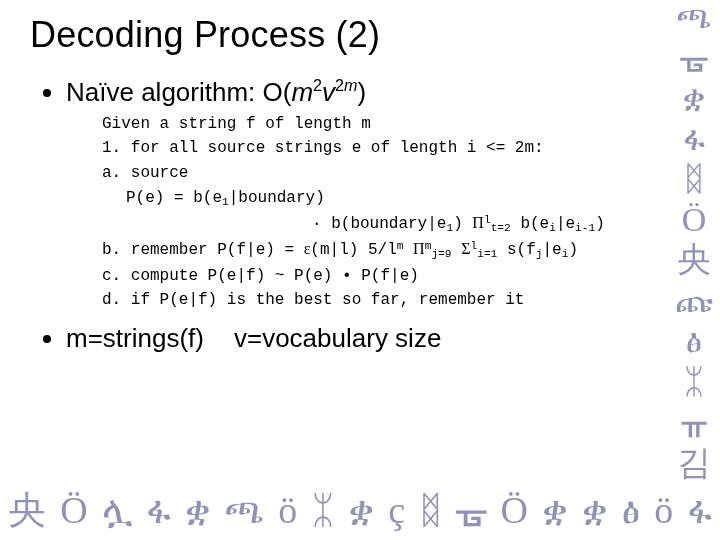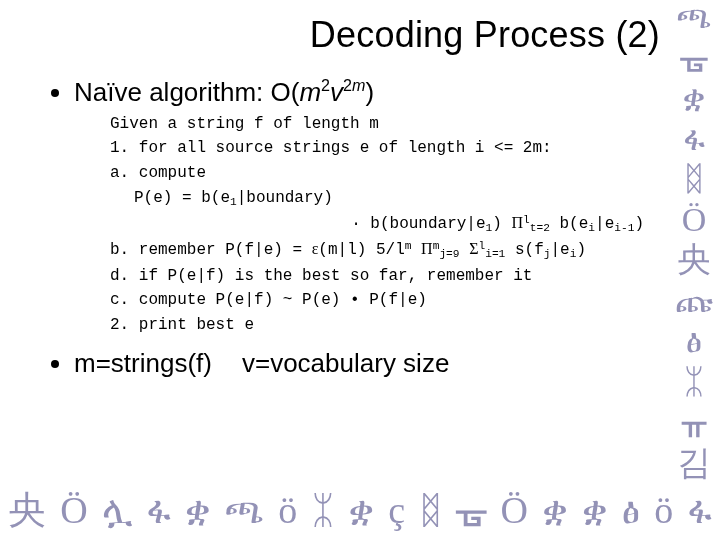--- a/index.html
+++ b/index.html
@@ -57,25 +57,24 @@
     position: relative;
     padding: 14px 60px 0 30px;
     box-sizing: border-box;
     width: 100%;
   }
   h1.title {
     margin: 0 0 20px 0;
     font-size: 36px;
     font-weight: 400;
     letter-spacing: 0.2px;
-    text-align: right;
   }
   ul.top {
     list-style: disc;
-    margin: 16px;
+    margin: 8px;
     padding-left: 28px;
   }
   ul.top > li {
     font-size: 26px;
     margin-bottom: 6px;
   }
   ul.top > li.notes {
     margin-top: 10px;
   }
   .bigO .var { font-style: italic; }
@@ -83,21 +82,21 @@
   .bigO sup .var { font-style: italic; }
   .algo {
     font-family: "Courier New", Courier, monospace;
     font-size: 16px;
     line-height: 1.55;
     margin: 4px 0 0 36px;
     white-space: normal;
   }
   .algo .line { display: block; }
   .algo .line.indent1 { padding-left: 24px; }
-  .algo .line.indent2 { padding-left: 210px; text-align: right; }
+  .algo .line.indent2 { padding-left: 210px; }
   .algo sub { font-size: 0.7em; vertical-align: -0.25em; }
   .algo sup { font-size: 0.7em; vertical-align: 0.45em; }
   .algo .sym { font-family: "Times New Roman", serif; }
   .notes-inner { display: inline; }
   .notes-gap { display: inline-block; width: 30px; }
 </style>
 </head>
 <body>
 
 <div class="slide">
@@ -143,33 +142,32 @@
 
     <ul class="top">
       <li>
         <span class="bigO">
           <span>Naïve algorithm: O(</span><span class="var">m</span><sup><span>2</span></sup><span class="var">v</span><sup><span>2</span><span class="var">m</span></sup><span>)</span>
         </span>
 
         <div class="algo">
           <span class="line">Given a string f of length m</span>
           <span class="line">1. for all source strings e of length i &lt;= 2m:</span>
-          <span class="line">a. compute</span>
+          <span class="line">a. source</span>
           <span class="line indent1">
             <span>P(e) = b(e</span><sub>1</sub><span>|boundary)</span>
           </span>
           <span class="line indent2">
             <span>· b(boundary|e</span><sub>1</sub><span>) </span><span class="sym">Π</span><sup>l</sup><sub>t=2</sub><span> b(e</span><sub>i</sub><span>|e</span><sub>i-1</sub><span>)</span>
           </span>
           <span class="line">
             <span>b. remember P(f|e) = </span><span class="sym">ɛ</span><span>(m|l) 5/l</span><sup>m</sup><span> </span><span class="sym">Π</span><sup>m</sup><sub>j=9</sub><span> </span><span class="sym">Σ</span><sup>l</sup><sub>i=1</sub><span> s(f</span><sub>j</sub><span>|e</span><sub>i</sub><span>)</span>
           </span>
+          <span class="line">c. compute P(e|f) ~ P(e) • P(f|e)</span>
           <span class="line">d. if P(e|f) is the best so far, remember it</span>
-          <span class="line">c. compute P(e|f) ~ P(e) • P(f|e)</span>
-          <span class="line">2. print best e</span>
         </div>
       </li>
 
       <li class="notes">
         <span class="notes-inner">
           <span>m=strings(f)</span><span class="notes-gap"></span><span>v=vocabulary size</span>
         </span>
       </li>
     </ul>
   </div>

